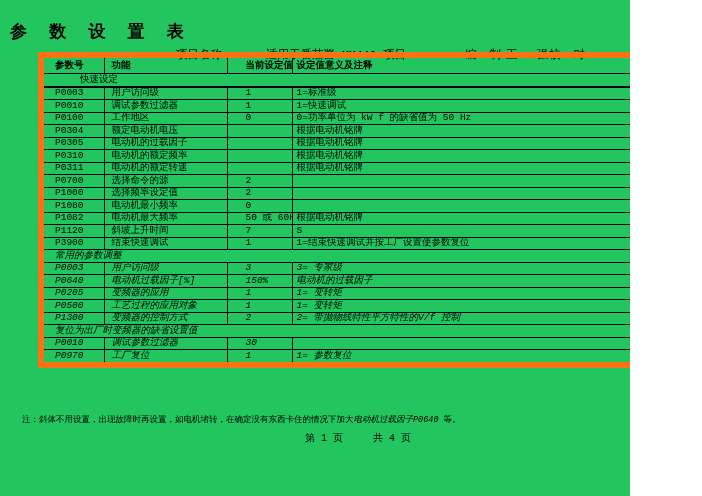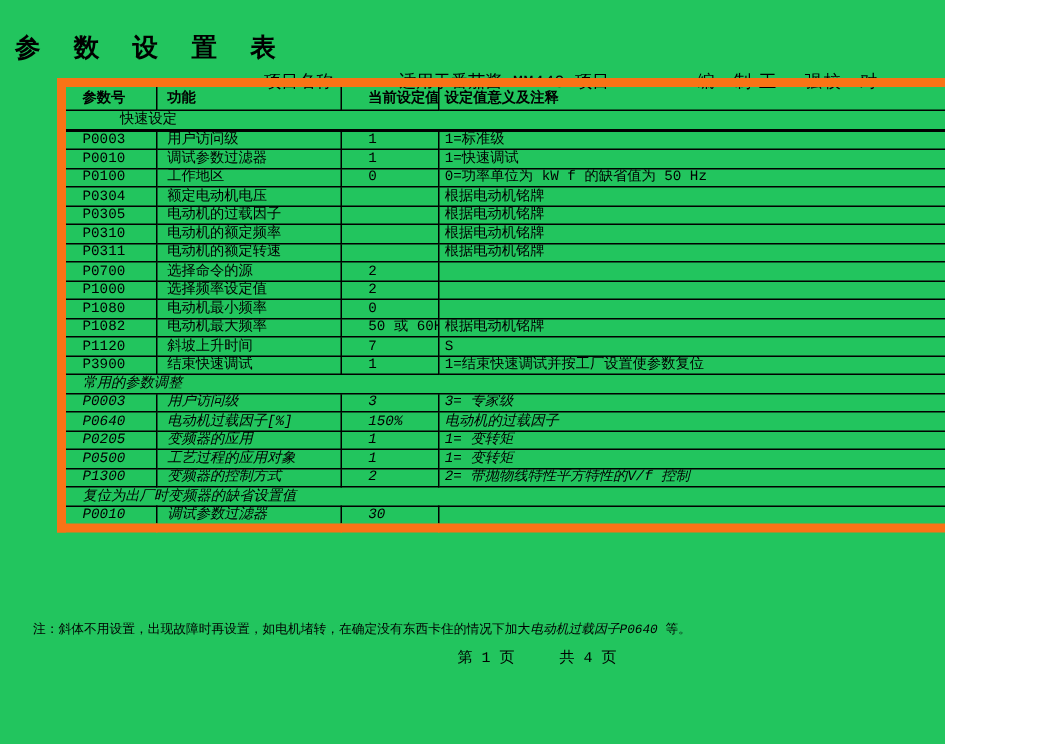--- a/index.html
+++ b/index.html
@@ -194,20 +194,26 @@
         </tr>
         <tr class="r-bold-italic">
           <td colspan="4" class="c-section">复位为出厂时变频器的缺省设置值</td>
         </tr>
         <tr class="r-italic">
           <td class="c0">P0010</td>
           <td class="c1">调试参数过滤器</td>
           <td class="c2">30</td>
           <td class="c3"></td>
         </tr>
+        <tr class="r-italic">
+          <td class="c0">P0970</td>
+          <td class="c1">工厂复位</td>
+          <td class="c2">1</td>
+          <td class="c3">1= 参数复位</td>
+        </tr>
       </tbody>
   </table>
 
   <div class="footnote">
     <span>注：斜体不用设置，出现故障时再设置，如电机堵转，在确定没有东西卡住的情况下加大</span><span class="fn-italic">电动机过载因子P0640</span><span> 等。</span>
   </div>
 
   <div class="footer">
     <span>第 1 页</span>
     <span>共 4 页</span>

